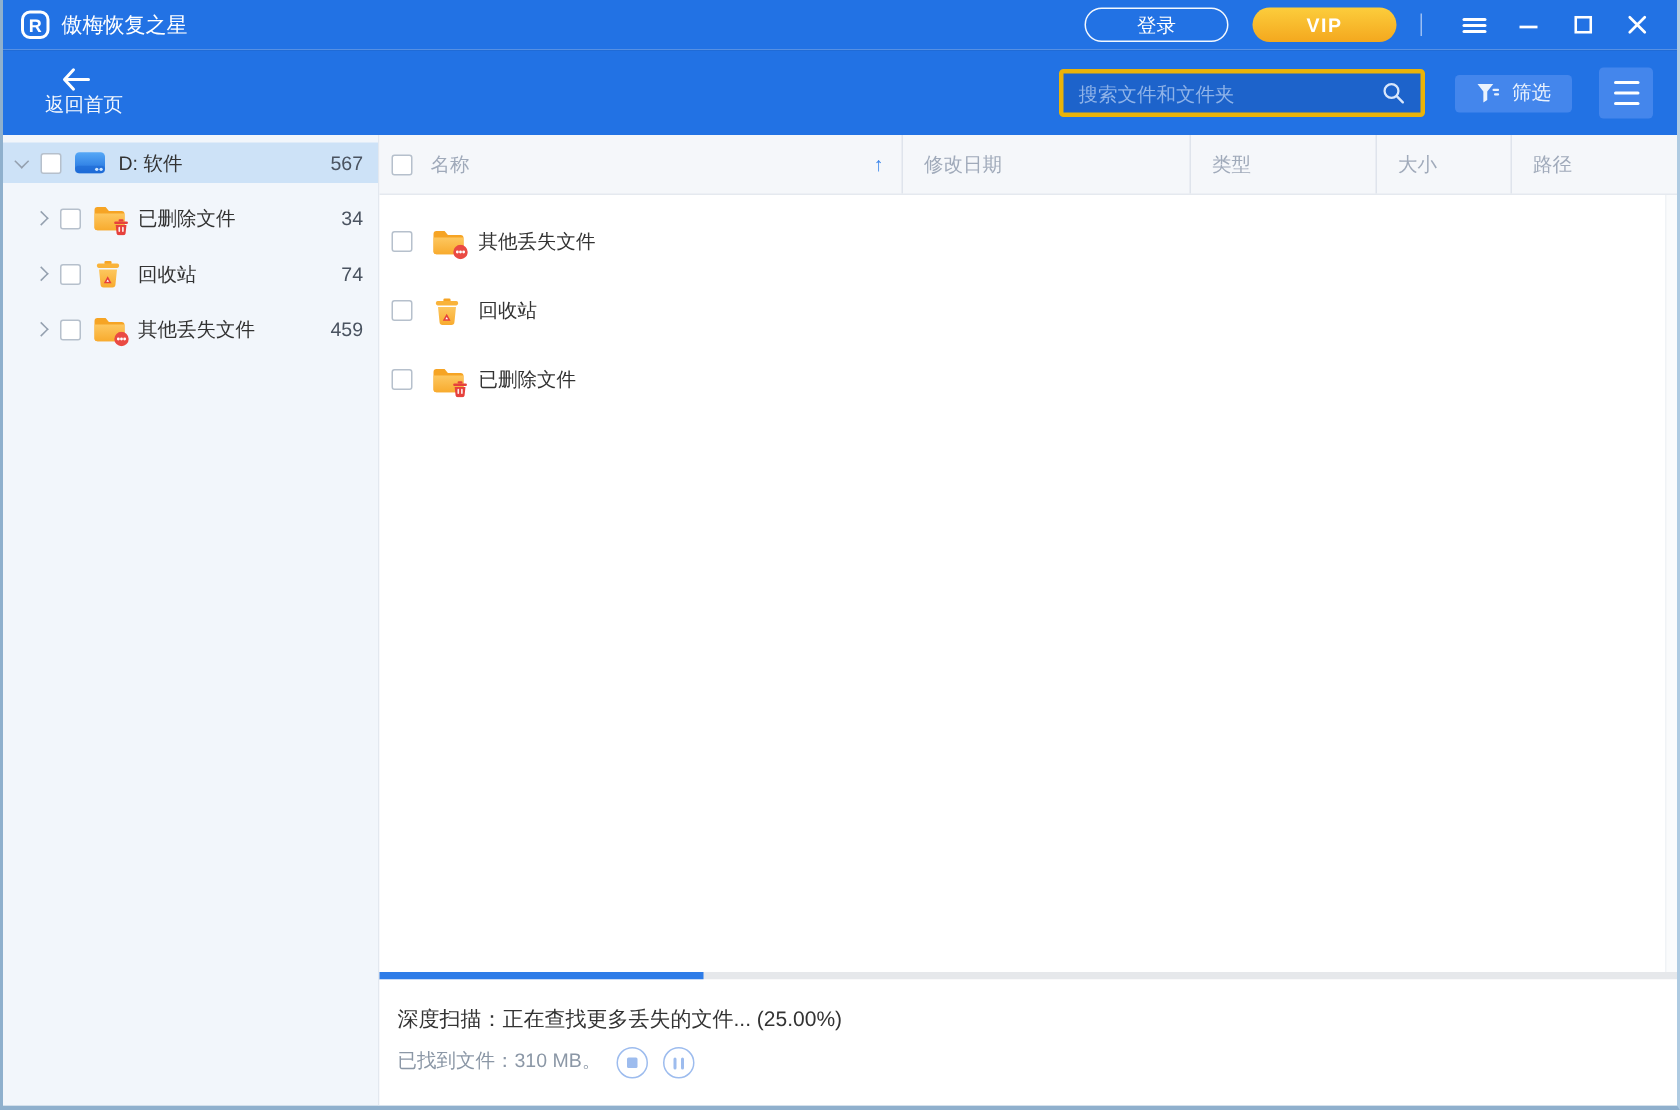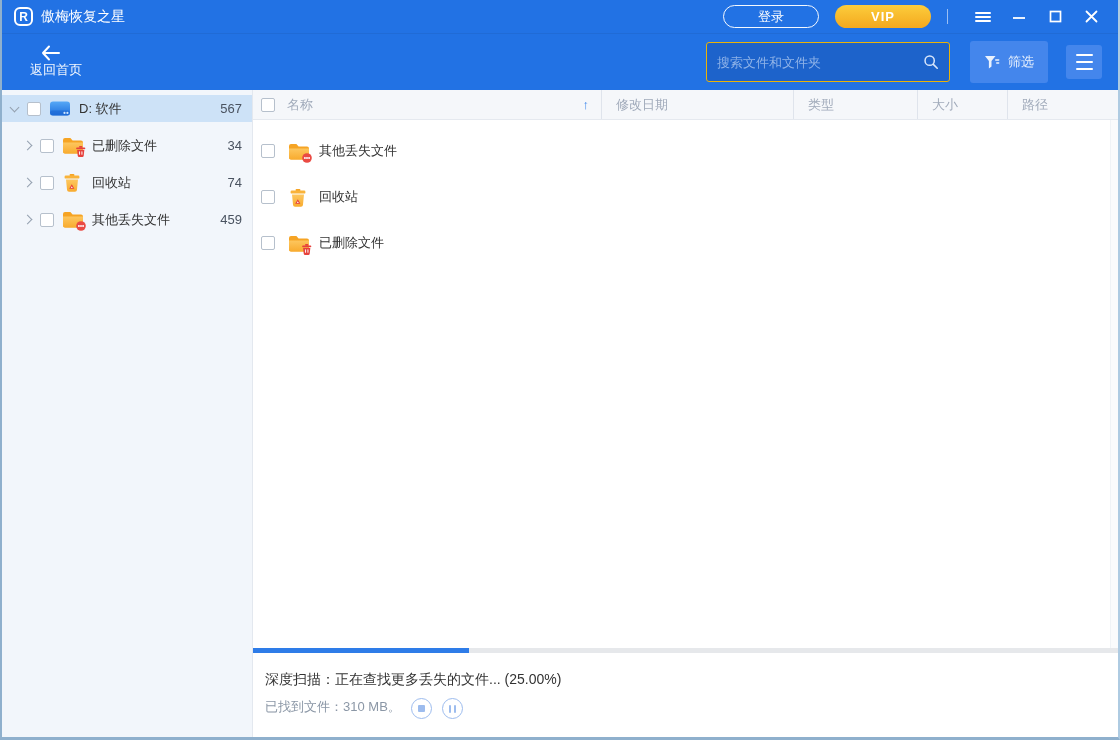--- a/index.html
+++ b/index.html
@@ -20,25 +20,25 @@
   .vip-pill { background:linear-gradient(180deg,#fccd3c 0%,#f4a81e 100%); color:#fff; font-weight:bold; margin-right:16px; letter-spacing:1px;}
   .tb-divider { width:1px; height:15px; background:rgba(255,255,255,.55); margin:0 14px 0 0; }
   .winbtn { width:30px; height:26px; display:flex; align-items:center; justify-content:center; margin-left:6px; cursor:pointer; }
   .menu-lines div { width:16px; height:2px; background:#fff; margin:2px 0; border-radius:1px; }
 
   
   .toolbar { height:57px; background:#2272e4; display:flex; align-items:center; padding:0 16px; flex:0 0 auto;
              border-top:1px solid rgba(0,0,0,.06); }
   .back-group { display:flex; align-items:center; cursor:pointer;flex-direction:column; }
   .back-label { color:rgba(255,255,255,.95); font-size:13px; margin-left:12px; }
-  .search-box { width:244px; height:40px; background:#1d63cb; border:1px solid #eab308; border-radius:3px;
+  .search-box { width:244px; height:32px; background:#1d63cb; border:3px solid #eab308; border-radius:3px;
                 display:flex; align-items:center; padding:0 10px; }
   .search-box input { flex:1; background:transparent; border:none; outline:none; color:#dce9fb; font-size:13px; }
   .search-box input::placeholder { color:#8fb3e8; }
-  .filter-btn { height:42px; padding:0 14px; background:#4486ec; border-radius:3px; margin-left:20px;
+  .filter-btn { height:25px; padding:0 14px; background:#4486ec; border-radius:3px; margin-left:20px;
                 display:flex; align-items:center; gap:8px; color:#eaf2fd; font-size:13px; cursor:pointer; }
   .hamburger-btn { width:36px; height:34px; background:#4486ec; border-radius:3px; margin-left:18px;
                    display:flex; flex-direction:column; align-items:center; justify-content:center; cursor:pointer; }
   .hamburger-btn div { width:17px; height:2px; background:#fff; margin:2.5px 0; border-radius:1px; }
 
   
   .content { flex:1; display:flex; min-height:0; }
   .sidebar { width:251px; background:#f2f6fb; border-right:1px solid #e3e8ef; padding-top:5px; flex:0 0 auto; }
   .tree-row { height:27px; display:flex; align-items:center; padding-left:8px; margin-bottom:10px; cursor:pointer;justify-content:center; }
   .tree-row.selected { background:#cde2f7; }
@@ -47,21 +47,21 @@
   .chevron.down { transform:rotate(45deg); margin:-2px 9px 0 1px; }
   .chevron.right { transform:rotate(-45deg); margin:0 9px 0 1px; }
   .checkbox { width:14px; height:14px; background:#fff; border:1px solid #b6c0cc; border-radius:2px; flex:0 0 auto; cursor:pointer; }
   .tree-icon { margin:0 8px; position:relative; width:22px; height:19px; flex:0 0 auto; display:flex; align-items:center; }
   .tree-label { font-size:13px; color:#333; flex:1; white-space:nowrap; }
   .tree-count { font-size:13px; color:#4a5360; margin-right:10px; }
 
   .main { flex:1; display:flex; flex-direction:column; min-width:0; position:relative; }
 
   
-  .thead { height:30px; background:#f5f7fa; border-bottom:1px solid #e5e9ef; display:flex; align-items:center; flex:0 0 auto; }
+  .thead { height:40px; background:#f5f7fa; border-bottom:1px solid #e5e9ef; display:flex; align-items:center; flex:0 0 auto; }
   .th { font-size:13px; color:#a0aaba; display:flex; align-items:center; height:100%; }
   .th-name { width:348px; padding-left:8px; }
   .th-name .checkbox { margin-right:12px; }
   .sort-arrow { margin-left:auto; margin-right:12px; color:#3e87ea; font-size:13px; }
   .th-sep { border-left:1px solid #dfe4ec; padding-left:14px; }
   .th-modified { width:148px; }
   .th-type { width:124px;margin-left:44px; }
   .th-size { width:90px; }
   .th-path { flex:1; }
 

